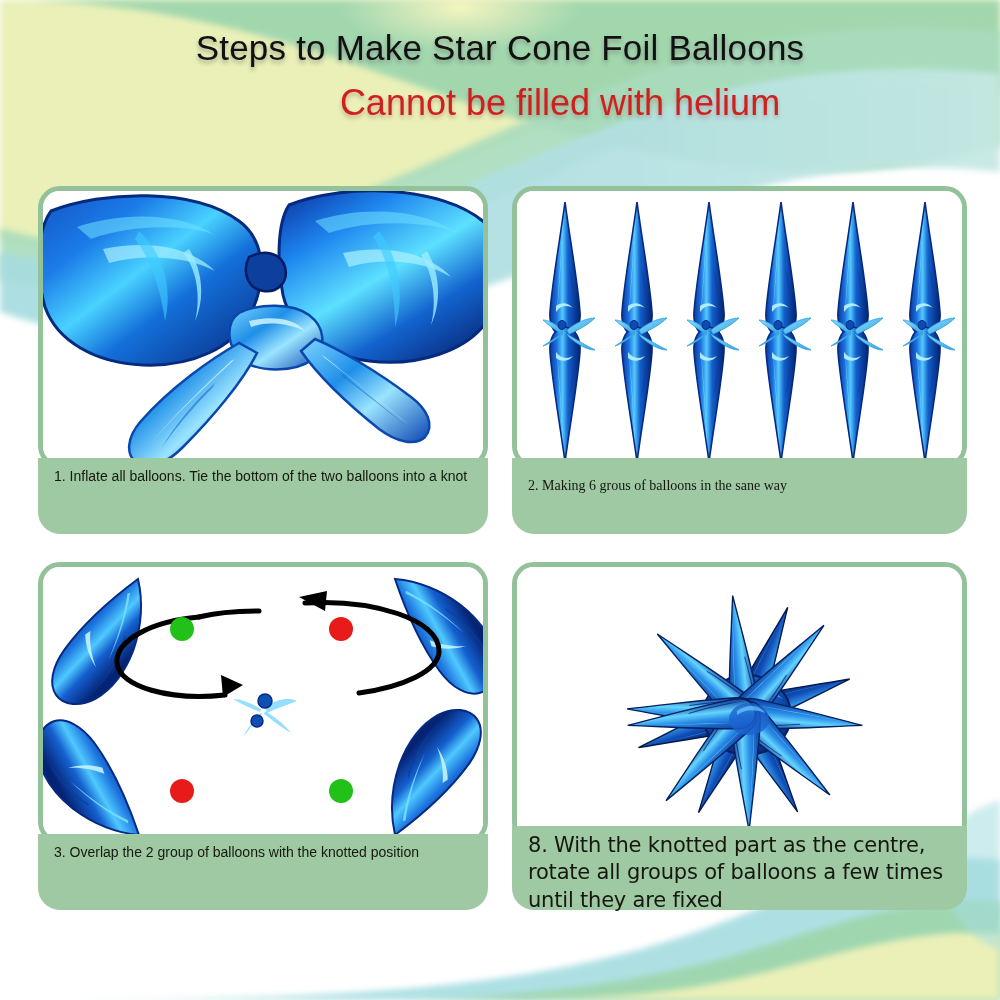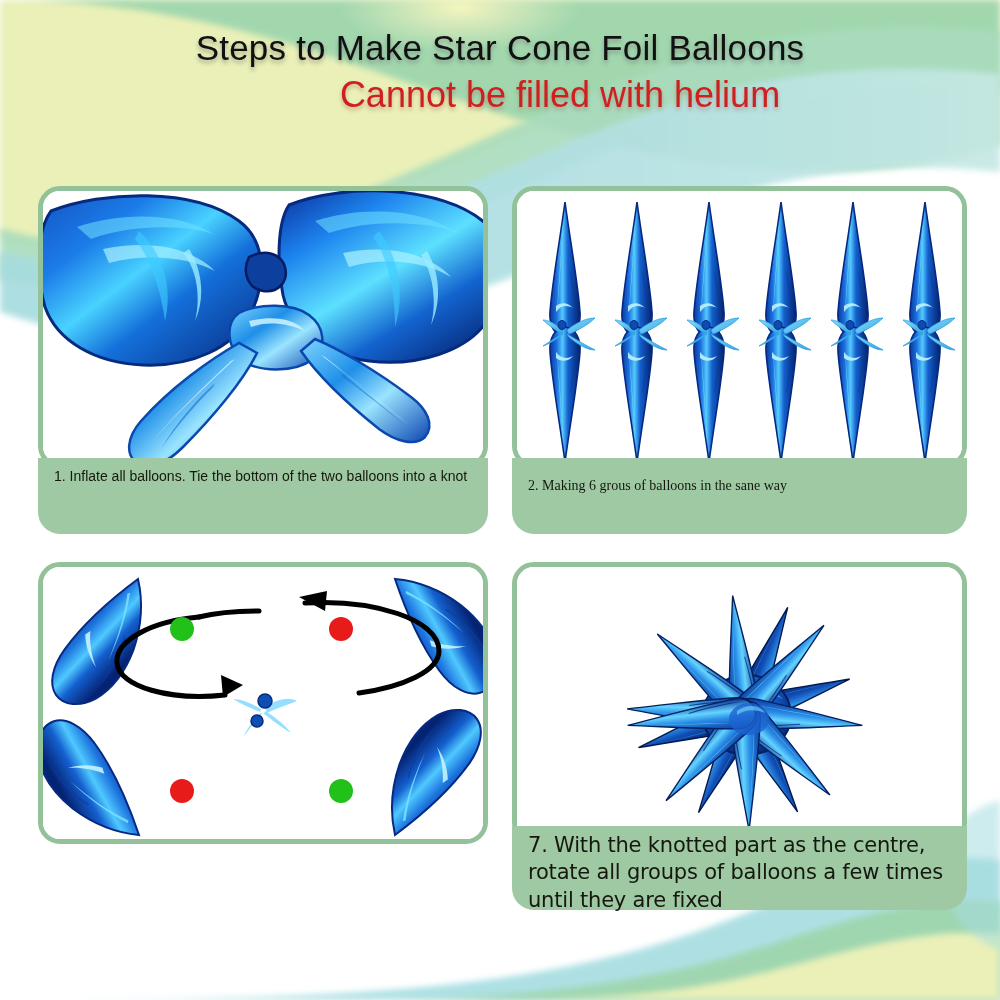--- a/index.html
+++ b/index.html
@@ -45,21 +45,21 @@
     letter-spacing: 0.2px;
     text-shadow: 0 3px 4px rgba(90,90,90,0.45);
     white-space: nowrap;
     line-height: 1.15;
   }
   .sub-title {
     font-family: "Liberation Sans", sans-serif;
     font-size: 36px;
     font-weight: 400;
     color: #cf2020;
-    margin-top: 6px;
+    margin-top: 14px;
     padding-left: 120px;
     text-shadow: 0 3px 4px rgba(150,80,80,0.40);
     white-space: nowrap;
     line-height: 1.15;
   }
 
   
   .card {
     position: absolute;
     box-sizing: border-box;
@@ -365,20 +365,21 @@
       <polygon points="256,30 284,24 282,44" fill="#000000"></polygon>
 
       <polygon points="200,118 178,108 180,130" fill="#000000"></polygon>
 
       <circle cx="139" cy="62" r="12" fill="#22c11a"></circle>
       <circle cx="298" cy="62" r="12" fill="#e81b1b"></circle>
       <circle cx="139" cy="224" r="12" fill="#e81b1b"></circle>
       <circle cx="298" cy="224" r="12" fill="#22c11a"></circle>
     </svg>
   </div>
+  <div class="caption c3" id="cap3">3. Overlap the 2 group of balloons with the knotted position</div>
 
   <div class="card" id="card4">
     <svg class="photo" viewBox="0 0 455 282" width="455" height="282" preserveAspectRatio="xMidYMid meet">
       <defs>
         <linearGradient id="spikeL" x1="0" y1="0" x2="1" y2="0">
           <stop offset="0%" stop-color="#0b3fa4"></stop>
           <stop offset="40%" stop-color="#2b8fe8"></stop>
           <stop offset="62%" stop-color="#64d4ff"></stop>
           <stop offset="100%" stop-color="#0a3391"></stop>
         </linearGradient>
@@ -456,15 +457,15 @@
           </g>
         <g transform="rotate(-96)">
             <use href="#spike"></use>
           </g>
 
         <ellipse cx="4" cy="6" rx="20" ry="16" fill="#1b63cf" opacity="0.8"></ellipse>
         <path d="M-8,-2 C 2,-10 16,-8 20,0 C 10,-4 0,-4 -8,2 Z" fill="#7ad9ff" opacity="0.6"></path>
       </g>
     </svg>
   </div>
-  <div class="caption c4" id="cap4">7. With the knotted part as the centre,   rotate all groups of balloons a few times until they are fixed</div>
+  <div class="caption c4" id="cap4">8. With the knotted part as the centre,   rotate all groups of balloons a few times until they are fixed</div>
 
 </div>
 
 </body></html>

